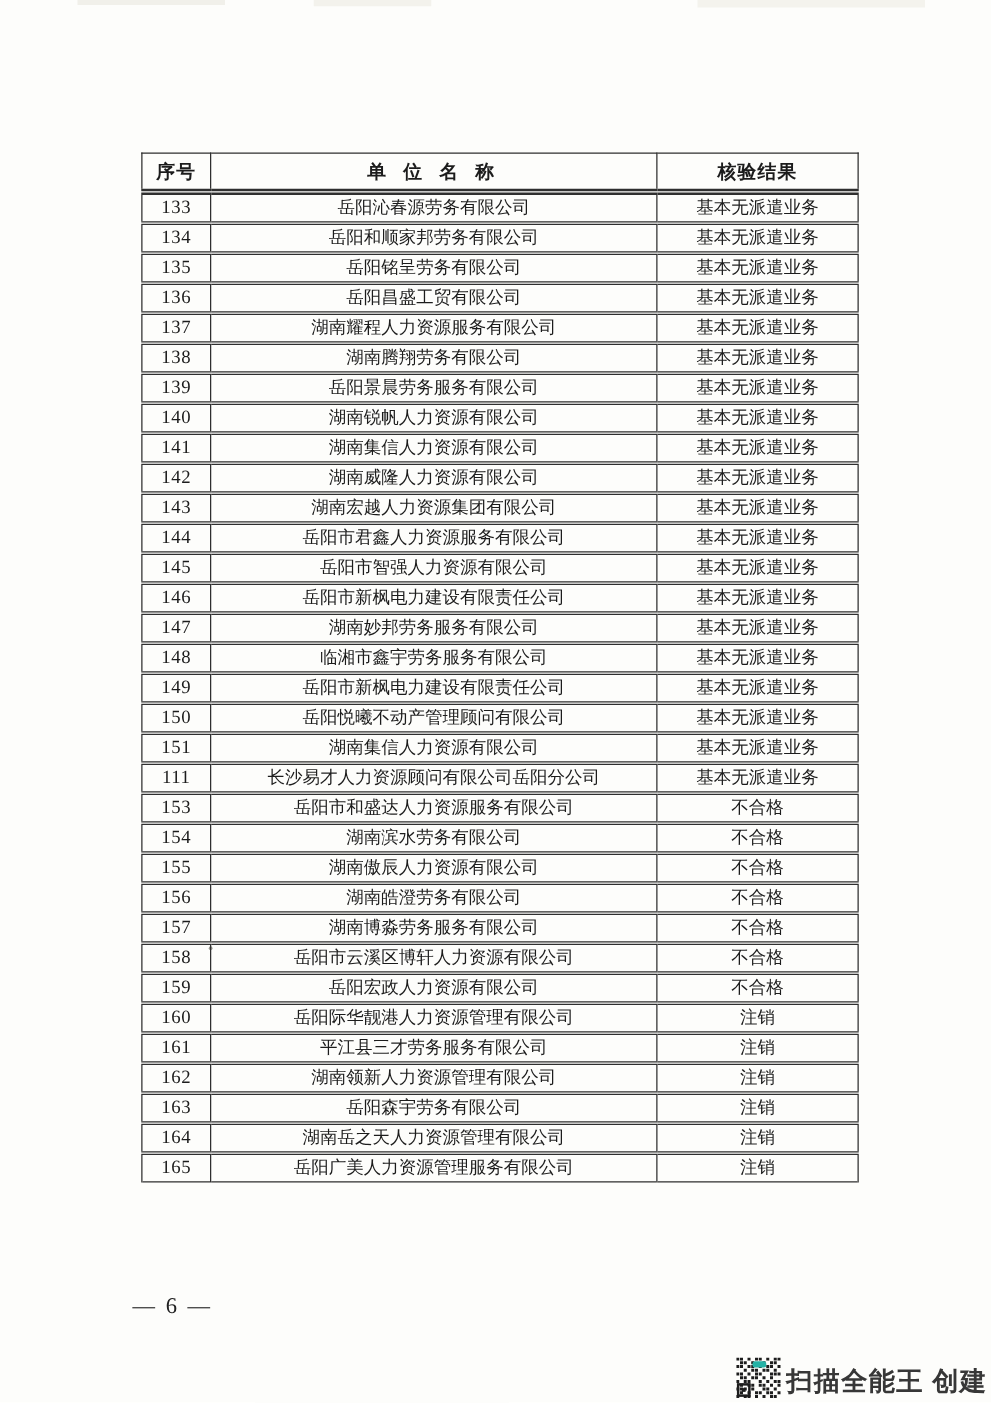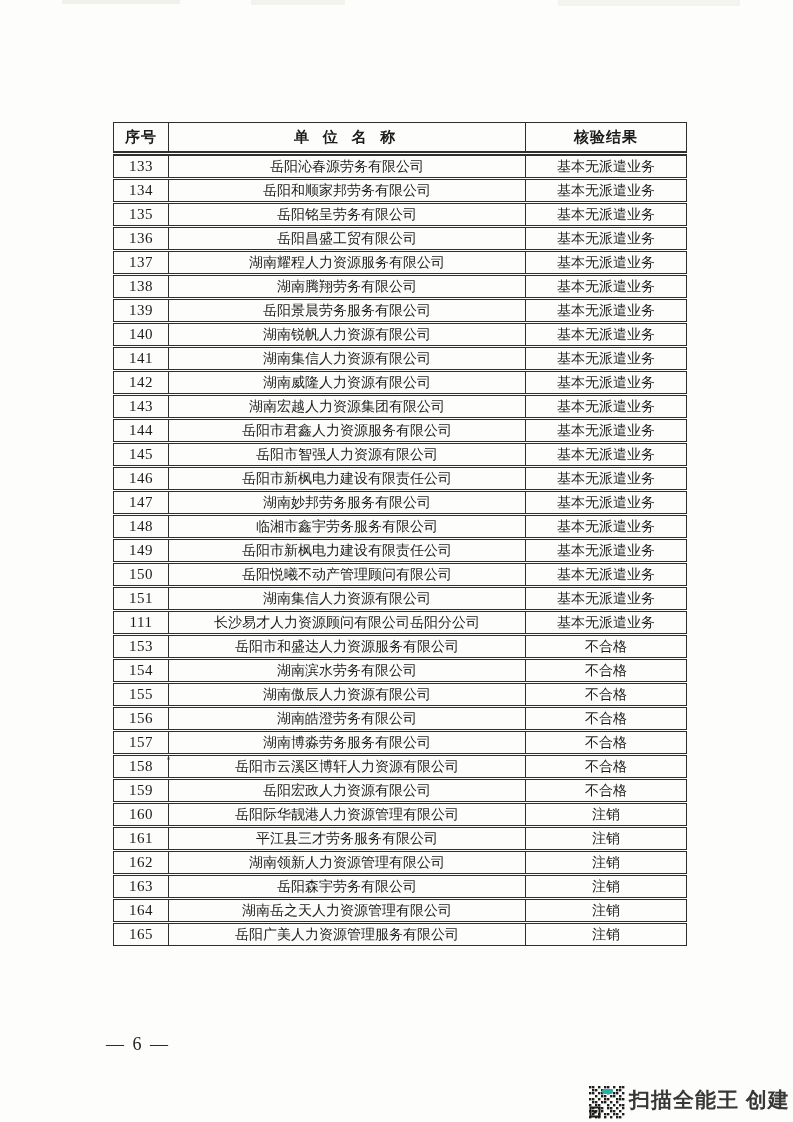--- a/index.html
+++ b/index.html
@@ -84,21 +84,21 @@
     font-size: 18px;
     letter-spacing: 2px;
     color: #222;
   }
 
   .watermark {
     position: absolute;
     left: 589px;
     top: 1086px;
     display: flex;
-    align-items: flex-start;
+    align-items: flex-end;
     gap: 3px;
   }
   .watermark-label {
     font-family: "Liberation Sans", "DejaVu Sans", sans-serif;
     font-size: 21px;
     font-weight: 700;
     color: #373737;
     letter-spacing: 1px;
     white-space: nowrap;
   }

